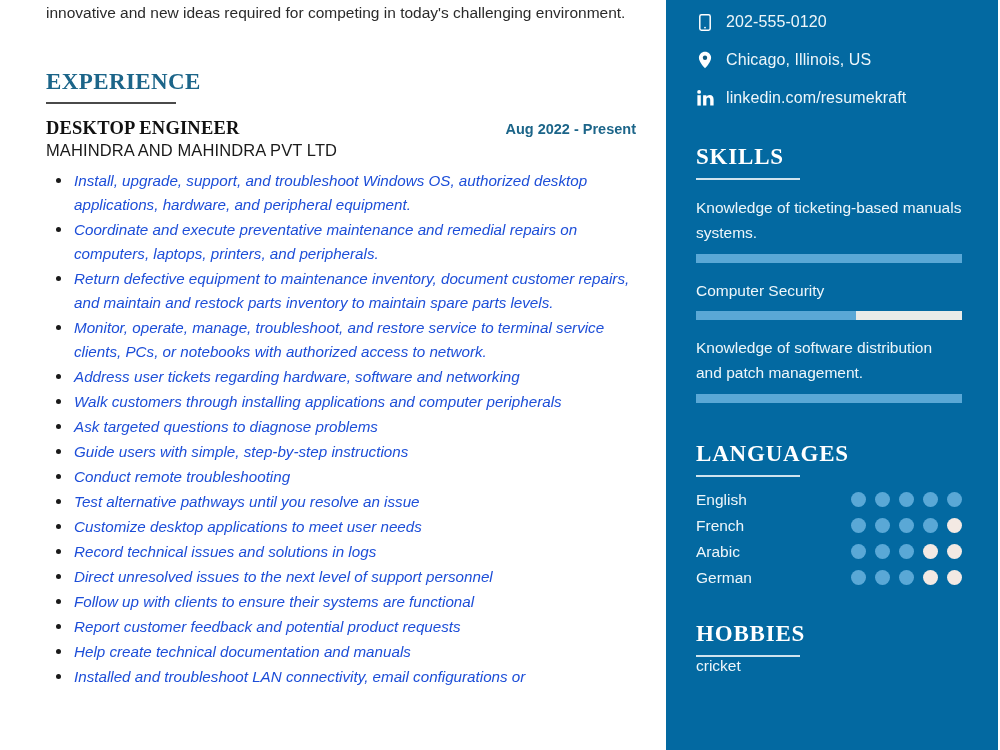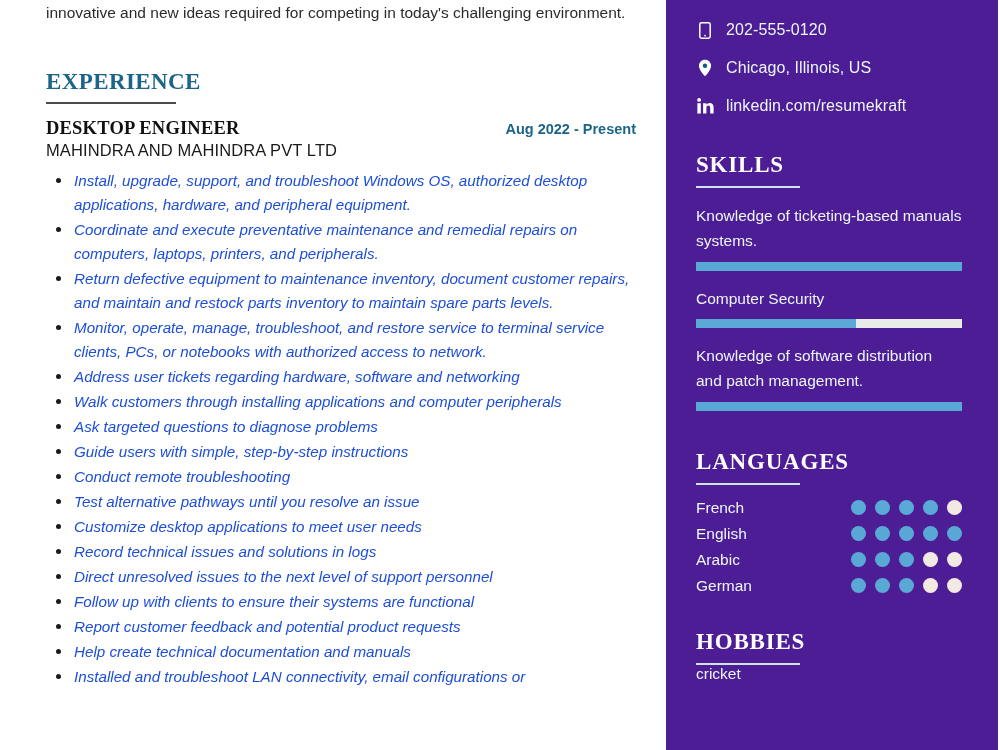--- a/index.html
+++ b/index.html
@@ -101,22 +101,22 @@
     width: 5px;
     height: 5px;
     border-radius: 50%;
     background: #1a1a1a;
   }
 
   
   .side-col {
     width: 332px;
     height: 750px;
-    background: #4c1d95;
-    padding: 16px 36px 0 30px;
+    background: #0369a1;
+    padding: 8px 36px 0 30px;
     color: #ffffff;
     position: relative;
   }
 
   .contact-list { padding-top: 4px; }
   .contact-row {
     display: flex;
     align-items: center;
     gap: 12px;
     margin-bottom: 18px;
@@ -298,37 +298,37 @@
         </div>
       </div>
     </div>
 
     <div class="lang-block">
       <div class="side-title">LANGUAGES</div>
       <div class="side-rule"></div>
 
       <div class="lang-rows">
         <div class="lang-row">
+          <span class="lang-name">English</span>
+          <span class="dots">
+              <span class="dot on"></span>
+              <span class="dot on"></span>
+              <span class="dot on"></span>
+              <span class="dot on"></span>
+              <span class="dot on"></span>
+            </span>
+        </div>
+        <div class="lang-row">
           <span class="lang-name">French</span>
           <span class="dots">
               <span class="dot on"></span>
               <span class="dot on"></span>
               <span class="dot on"></span>
               <span class="dot on"></span>
               <span class="dot"></span>
-            </span>
-        </div>
-        <div class="lang-row">
-          <span class="lang-name">English</span>
-          <span class="dots">
-              <span class="dot on"></span>
-              <span class="dot on"></span>
-              <span class="dot on"></span>
-              <span class="dot on"></span>
-              <span class="dot on"></span>
             </span>
         </div>
         <div class="lang-row">
           <span class="lang-name">Arabic</span>
           <span class="dots">
               <span class="dot on"></span>
               <span class="dot on"></span>
               <span class="dot on"></span>
               <span class="dot"></span>
               <span class="dot"></span>

